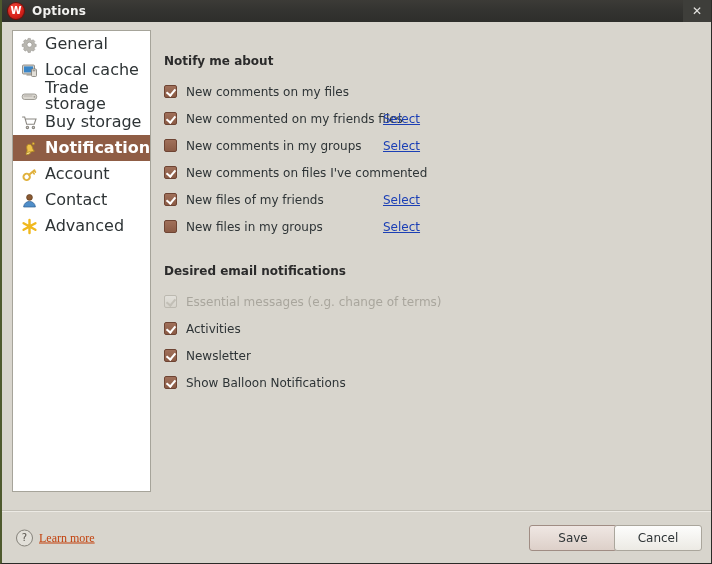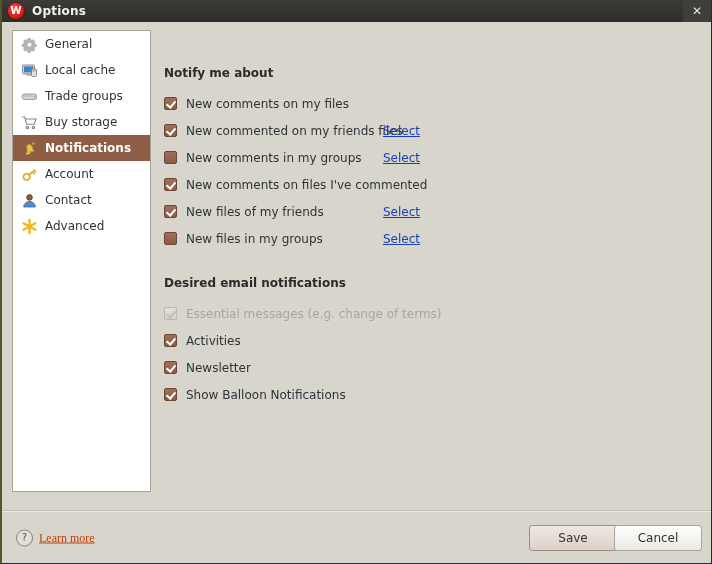--- a/index.html
+++ b/index.html
@@ -86,21 +86,21 @@
     border: 1px solid #a6a49a;
     box-sizing: border-box;
     overflow: hidden;
   }
   .side-item {
     height: 26px;
     display: flex;
     align-items: center;
     padding-left: 8px;
     color: #2e3436;
-    font-size: 12px;
+    font-size: 16px;
     cursor: pointer;
     box-sizing: border-box;
   }
   .side-item.selected {
     background: #8f5d45;
     color: #ffffff;
     font-weight: bold;
   }
   .side-item .ico {
     width: 17px; height: 17px;
@@ -116,21 +116,21 @@
     left: 162px;
     top: 8px;
     right: 10px;
   }
   .section-head {
     font-size: 12px;
     font-weight: bold;
     color: #2b2b2b;
     margin: 24px 0 10px 0;
   }
-  .section-head.first { margin-top: 36px; }
+  .section-head.first { margin-top: 24px; }
 
   .row {
     position: relative;
     height: 27px;
     display: flex;
     align-items: center;
   }
   .cb {
     width: 13px; height: 13px;
     flex: none;
@@ -282,21 +282,21 @@
         <div class="side-item">
           <span style="display: inline-flex; flex: 0 0 auto; width: 17px; height: 17px; margin-right: 7px;">
             <svg class="ico" viewBox="0 0 17 17" xmlns="http://www.w3.org/2000/svg">
               <g>
                 <rect x="1.2" y="6" width="14.5" height="5.5" rx="2.4" fill="#dad7d0" stroke="#8b8982" stroke-width=".8"></rect>
                 <rect x="2.5" y="7.6" width="9" height="1" rx=".5" fill="#b3b0a9"></rect>
                 <circle cx="13.4" cy="8.8" r=".9" fill="#9b9891"></circle>
               </g>
             </svg>
           </span>
-          <span class="lbl">Trade groups</span>
+          <span class="lbl">Trade storage</span>
         </div>
         <div class="side-item">
           <span style="display: inline-flex; flex: 0 0 auto; width: 17px; height: 17px; margin-right: 7px;">
             <svg class="ico" viewBox="0 0 17 17" xmlns="http://www.w3.org/2000/svg">
               <g fill="none" stroke="#8a8781" stroke-width="1.1" stroke-linecap="round">
                 <path d="M1.5 3h2.2l2 7.3h7.5l1.8-5.3H5.2"></path>
                 <circle cx="6.4" cy="13.4" r="1.2" fill="#cfccc5"></circle>
                 <circle cx="12.4" cy="13.4" r="1.2" fill="#cfccc5"></circle>
               </g>
             </svg>

